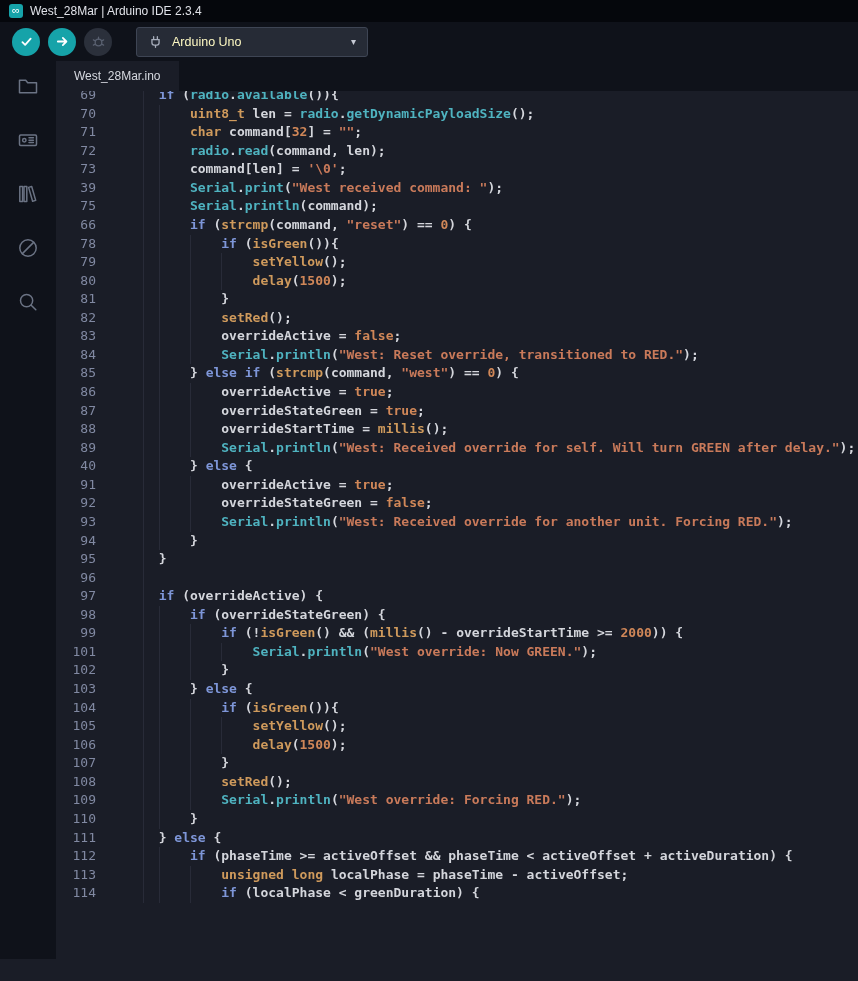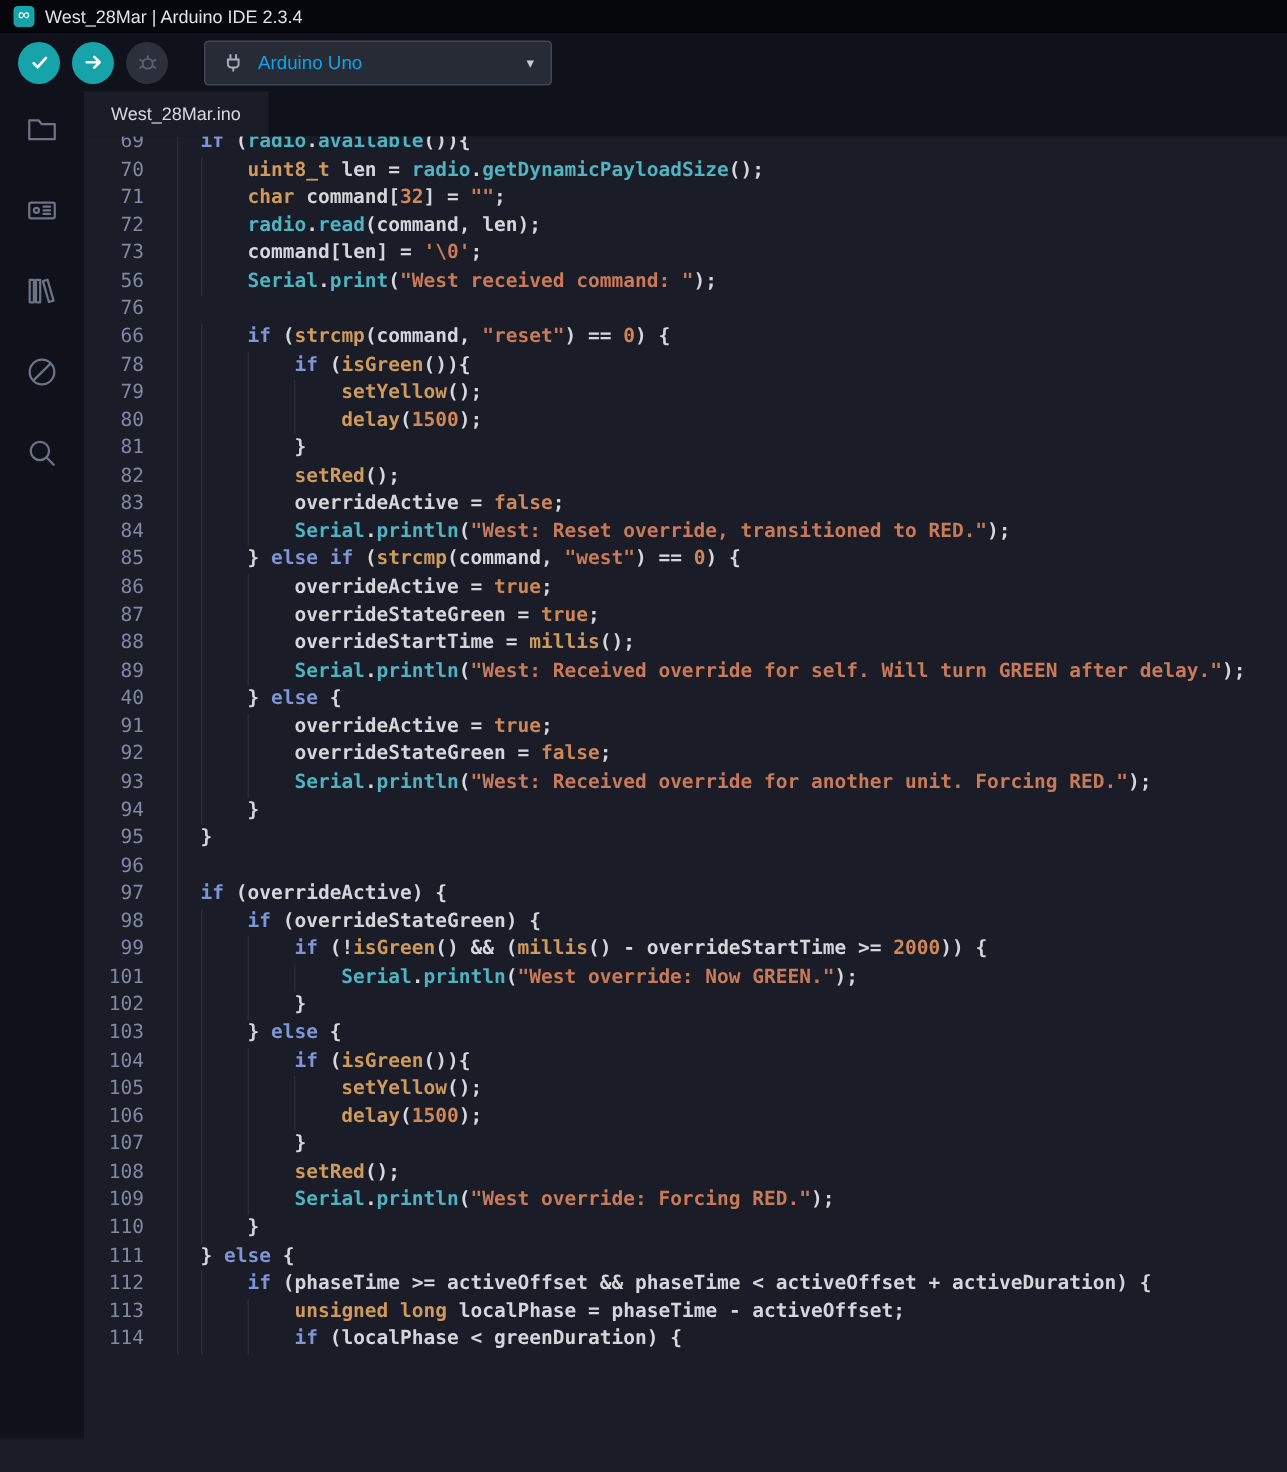--- a/index.html
+++ b/index.html
@@ -13,35 +13,35 @@
   .menu-item { color:#d3d6dd; font-size:12px; padding:2px 9px; cursor:default; }
 
   .toolbar { height:39px; background:var(--chrome-bg,#0f121a); display:flex; align-items:center; padding:0 12px; gap:8px; }
   .tool-btn { width:28px; height:28px; border-radius:50%; border:none; background:var(--accent,#16a3a9); display:flex; align-items:center; justify-content:center; cursor:pointer; padding:0; }
   .tool-btn svg { width:17px; height:17px; stroke:#ffffff; stroke-width:2.1; fill:none; stroke-linecap:round; stroke-linejoin:round; }
   .tool-btn.disabled { background:#2b303b; }
   .tool-btn.disabled svg { stroke:#596070; stroke-width:1.5; }
 
   .board-select { margin-left:16px; width:232px; height:30px; background:#262b36; border:1px solid #3e4554; border-radius:3px; display:flex; align-items:center; padding:0 11px; gap:9px; position:relative; cursor:pointer; }
   .board-select svg { width:15px; height:15px; stroke:#a7adbb; stroke-width:1.4; fill:none; stroke-linecap:round; }
-  .board-select .label { color:#0ea5e9; font-size:12.5px; }
+  .board-select .label { color:#fef9c3; font-size:12.5px; }
   .board-select .caret { position:absolute; right:11px; color:#c6cad4; font-size:10px; }
 
   .bodyrow { display:flex; height:898px; }
   .sidebar { width:56px; flex:none; background:var(--chrome-bg,#0f121a); display:flex; flex-direction:column; align-items:center; padding-top:12px; gap:28px; }
   .side-btn { width:32px; height:26px; background:transparent; border:none; cursor:pointer; display:flex; align-items:center; justify-content:center; padding:0; }
   .side-btn svg { width:24px; height:24px; stroke:#6b7384; stroke-width:1.5; fill:none; stroke-linecap:round; stroke-linejoin:round; }
 
   .main { flex:1; display:flex; flex-direction:column; min-width:0; }
   .tabbar { height:30px; flex:none; background:var(--chrome-bg,#0f121a); display:flex; }
   .tab { height:30px; display:flex; align-items:center; padding:0 18px; background:var(--editor-bg,#1a1d27); color:#d6d9e0; font-size:12px; cursor:pointer; }
 
   .editor { flex:1; background:var(--editor-bg,#1a1d27); overflow:hidden; font-family:"DejaVu Sans Mono","Liberation Mono",monospace; font-size:13px; }
   .code-area { margin-top:-5px; }
-  .line { display:flex; height:18.57px; line-height:18.57px; }
+  .line { display:flex; height:18.57px; line-height:18.57px;gap:25px; }
   .ln { width:62px; flex:none; padding-right:22px; text-align:right; color:var(--gutter-fg,#8189a2); white-space:pre; }
   .code { position:relative; flex:1; white-space:pre;font-weight:bold; }
   .guide { position:absolute; top:0; bottom:0; width:1px; background:rgba(125,135,160,0.14); }
 
   .tk-plain, .tk-id { color:var(--plain,#d4d6dc); }
   .tk-kw   { color:var(--kw,#7e96d8); }
   .tk-type, .tk-fn { color:var(--typefn,#cf9a5c); }
   .tk-num  { color:var(--num,#d08758); }
   .tk-str  { color:var(--string,#c97a5a); }
   .tk-obj, .tk-meth { color:var(--teal,#4fb3c0); }
@@ -140,26 +140,26 @@
             </div>
             <div class="line">
               <span class="ln">72</span>
               <span class="code"><i class="guide" style="left: 0px;"></i><i class="guide" style="left: 15.66px;"></i><span class="tk-plain">      </span><span class="tk-obj">radio</span><span class="tk-plain">.</span><span class="tk-meth">read</span><span class="tk-plain">(</span><span class="tk-id">command</span><span class="tk-plain">,</span><span class="tk-plain"> </span><span class="tk-id">len</span><span class="tk-plain">)</span><span class="tk-plain">;</span></span>
             </div>
             <div class="line">
               <span class="ln">73</span>
               <span class="code"><i class="guide" style="left: 0px;"></i><i class="guide" style="left: 15.66px;"></i><span class="tk-plain">      </span><span class="tk-id">command</span><span class="tk-plain">[</span><span class="tk-id">len</span><span class="tk-plain">]</span><span class="tk-plain"> </span><span class="tk-plain">=</span><span class="tk-plain"> </span><span class="tk-str">'\0'</span><span class="tk-plain">;</span></span>
             </div>
             <div class="line">
-              <span class="ln">56</span>
+              <span class="ln">39</span>
               <span class="code"><i class="guide" style="left: 0px;"></i><i class="guide" style="left: 15.66px;"></i><span class="tk-plain">      </span><span class="tk-obj">Serial</span><span class="tk-plain">.</span><span class="tk-meth">print</span><span class="tk-plain">(</span><span class="tk-str">"West received command: "</span><span class="tk-plain">)</span><span class="tk-plain">;</span></span>
             </div>
             <div class="line">
-              <span class="ln">76</span>
-              <span class="code"><i class="guide" style="left: 0px;"></i></span>
+              <span class="ln">75</span>
+              <span class="code"><i class="guide" style="left: 0px;"></i><i class="guide" style="left: 15.66px;"></i><span class="tk-plain">      </span><span class="tk-obj">Serial</span><span class="tk-plain">.</span><span class="tk-meth">println</span><span class="tk-plain">(</span><span class="tk-id">command</span><span class="tk-plain">)</span><span class="tk-plain">;</span></span>
             </div>
             <div class="line">
               <span class="ln">66</span>
               <span class="code"><i class="guide" style="left: 0px;"></i><i class="guide" style="left: 15.66px;"></i><span class="tk-plain">      </span><span class="tk-kw">if</span><span class="tk-plain"> </span><span class="tk-plain">(</span><span class="tk-fn">strcmp</span><span class="tk-plain">(</span><span class="tk-id">command</span><span class="tk-plain">,</span><span class="tk-plain"> </span><span class="tk-str">"reset"</span><span class="tk-plain">)</span><span class="tk-plain"> </span><span class="tk-plain">=</span><span class="tk-plain">=</span><span class="tk-plain"> </span><span class="tk-num">0</span><span class="tk-plain">)</span><span class="tk-plain"> </span><span class="tk-plain">{</span></span>
             </div>
             <div class="line">
               <span class="ln">78</span>
               <span class="code"><i class="guide" style="left: 0px;"></i><i class="guide" style="left: 15.66px;"></i><i class="guide" style="left: 46.98px;"></i><span class="tk-plain">          </span><span class="tk-kw">if</span><span class="tk-plain"> </span><span class="tk-plain">(</span><span class="tk-fn">isGreen</span><span class="tk-plain">(</span><span class="tk-plain">)</span><span class="tk-plain">)</span><span class="tk-plain">{</span></span>
             </div>
             <div class="line">

